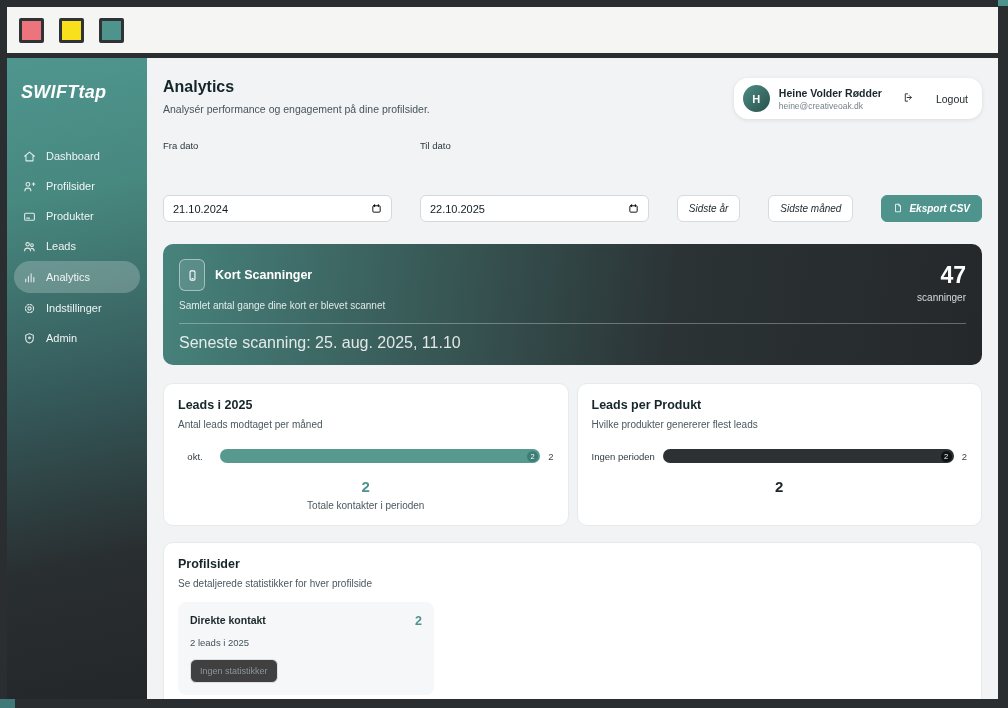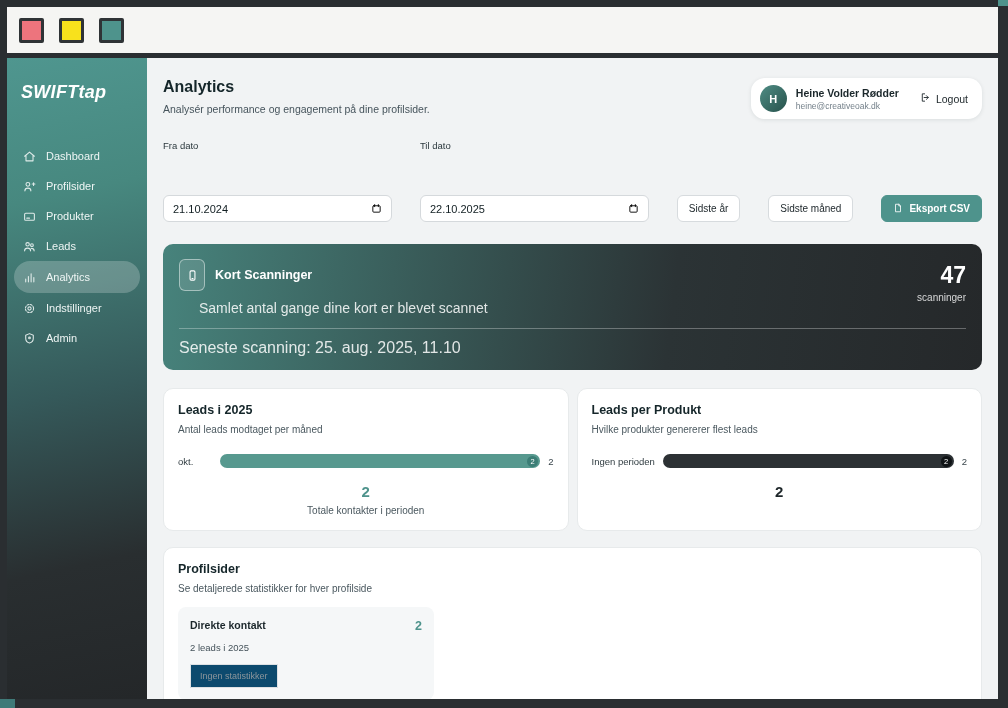--- a/index.html
+++ b/index.html
@@ -29,76 +29,76 @@
   
   .main { flex:1; padding:20px 16px 0 16px; overflow:hidden; position:relative; }
   .pagehead { display:flex; justify-content:space-between; align-items:flex-start; }
   .pagetitle { font-size:16px; font-weight:700; color:#15262a; }
   .pagesub { font-size:10.5px; color:#46545c; margin-top:7px; }
 
   .usercard { background:#fff; border-radius:14px; box-shadow:0 1px 4px rgba(20,40,44,.10); padding:7px 14px 7px 9px; display:flex; align-items:center; gap:9px; }
   .avatar { width:27px; height:27px; border-radius:50%; background:linear-gradient(135deg,#4f8d85,#27514b); color:#fff; font-size:11px; font-weight:700; display:flex; align-items:center; justify-content:center; }
   .uname { font-size:10.5px; font-weight:700; color:#1b272b; }
   .uemail { font-size:8.5px; color:#74808a; margin-top:2px; }
-  .logoutbtn { display:flex; align-items:center; gap:5px; margin-left:12px; background:none; border:none; font-size:10.5px; color:#222b2f; font-family:inherit; cursor:pointer; }
+  .logoutbtn { display:flex; align-items:center; gap:22px; margin-left:12px; background:none; border:none; font-size:10.5px; color:#222b2f; font-family:inherit; cursor:pointer; }
   .logoutbtn svg { width:11px; height:11px; }
 
   
   .filters { display:flex; align-items:flex-end; gap:28px; margin-top:21px; }
   .dgroup { flex:1; }
   .dlabel { font-size:9.5px; color:#2b383d; margin-bottom:5px; }
   .dinput { height:27px; background:#fff; border:1px solid #d5d9dc; border-radius:6px; display:flex; align-items:center; justify-content:space-between; padding:0 9px;margin-top:44px; }
   .dval { font-size:11px; color:#111e22; }
   .calic svg { width:11px; height:11px; display:block; }
-  .fbtn { height:27px; background:#fff; border:1px solid #d7dbde; border-radius:6px; font-size:10px; color:#222b2f; padding:0 11px; font-family:inherit; cursor:pointer; white-space:nowrap; }
+  .fbtn { height:27px; background:#fff; border:1px solid #d7dbde; border-radius:6px; font-size:10px; color:#222b2f; padding:0 11px; font-family:inherit; cursor:pointer; white-space:nowrap;font-style:italic; }
   .fbtn.primary { background:#4e938c; border-color:#4e938c; color:#fff; display:flex; align-items:center; gap:6px; font-weight:600; }
   .fbtn.primary svg { width:10px; height:10px; }
 
   
   .scancard { margin-top:22px; border-radius:10px; padding:15px 16px 13px 16px; color:#fff; background:linear-gradient(97deg,#47837c 0%,#3a5f5c 28%,#2b3335 62%,#25282a 100%); }
   .scantop { display:flex; justify-content:space-between; }
   .scantitle-row { display:flex; align-items:center; gap:10px; }
   .scanic { width:26px; height:32px; border:1px solid rgba(255,255,255,.45); background:rgba(255,255,255,.12); border-radius:6px; display:flex; align-items:center; justify-content:center; }
   .scanic svg { width:13px; height:17px; }
   .scantitle { font-size:12.5px; font-weight:700; }
-  .scansub { font-size:14px; color:rgba(255,255,255,.85); margin-top:9px;margin-left:20px; }
+  .scansub { font-size:10px; color:rgba(255,255,255,.85); margin-top:9px; }
   .scancount { font-size:23px; font-weight:700; text-align:right; line-height:1; margin-top:5px; }
   .scancount-label { font-size:10px; color:rgba(255,255,255,.8); text-align:right; margin-top:5px; }
   .scandiv { border:none; border-top:1px solid rgba(255,255,255,.3); margin:12px 0 10px 0; }
   .scanlast { font-size:16px; color:rgba(255,255,255,.85); }
 
   
   .card { background:#fff; border:1px solid #e7eaeb; border-radius:10px; padding:14px; }
   .cardtitle { font-size:12.5px; font-weight:700; color:#15262a; }
   .cardsub { font-size:10px; color:#4a585f; margin-top:7px; }
   .tworow { display:grid; grid-template-columns:1fr 1fr; gap:8px; margin-top:18px; }
 
   .barrow { display:flex; align-items:center; gap:8px; margin-top:19px; }
-  .barlabel { font-size:9.5px; color:#303c41; text-align:left; white-space:nowrap; }
+  .barlabel { font-size:9.5px; color:#303c41; text-align:center; white-space:nowrap; }
   .bartrack { flex:1; height:14px; border-radius:999px; position:relative; display:flex; align-items:center; justify-content:flex-end; padding-right:2px; }
   .bartrack.teal { background:#57998f; }
   .bartrack.dark { background:#2c3134; }
   .barbadge { width:11px; height:11px; border-radius:50%; color:#fff; font-size:7.5px; display:flex; align-items:center; justify-content:center; }
   .teal .barbadge { background:#3c7e76; }
   .dark .barbadge { background:#0f1315; }
   .barval { font-size:9.5px; color:#39454b; }
   .cardtotal { text-align:center; margin-top:15px; }
   .totnum { font-size:15px; font-weight:700; }
   .totnum.teal { color:#4e938c; }
   .totnum.dark { color:#1d2629; }
   .totlabel { font-size:10px; color:#4a585f; margin-top:5px; }
 
   
   .profcard { margin-top:16px; }
   .proftile { margin-top:13px; width:256px; background:#f5f7f8; border-radius:8px; padding:12px; }
   .proftop { display:flex; justify-content:space-between; align-items:flex-start; }
   .profname { font-size:10.5px; font-weight:700; color:#1a262a; }
   .profcount { font-size:12.5px; font-weight:700; color:#4e938c; }
   .profmeta { font-size:9.5px; color:#44525a; margin-top:9px; }
-  .profbtn { margin-top:11px; background:#0c4a6e; border:1px solid #dde1e4; border-radius:1px; font-size:9px; color:#8b959b; padding:6px 9px; font-family:inherit; cursor:pointer; }
+  .profbtn { margin-top:11px; background:#404040; border:1px solid #dde1e4; border-radius:6px; font-size:9px; color:#8b959b; padding:6px 9px; font-family:inherit; cursor:pointer; }
 
   
   .eventscard { margin-top:16px; padding-bottom:0; }
   .evhead { display:flex; justify-content:space-between; align-items:flex-start; }
   .evtitle { font-size:13px; font-weight:700; color:#15262a; }
   .evtotal-label { font-size:9.5px; color:#59646b; text-align:right; }
 
   svg { fill:none; stroke:currentColor; stroke-width:2; stroke-linecap:round; stroke-linejoin:round; }
 </style>
 </head>

